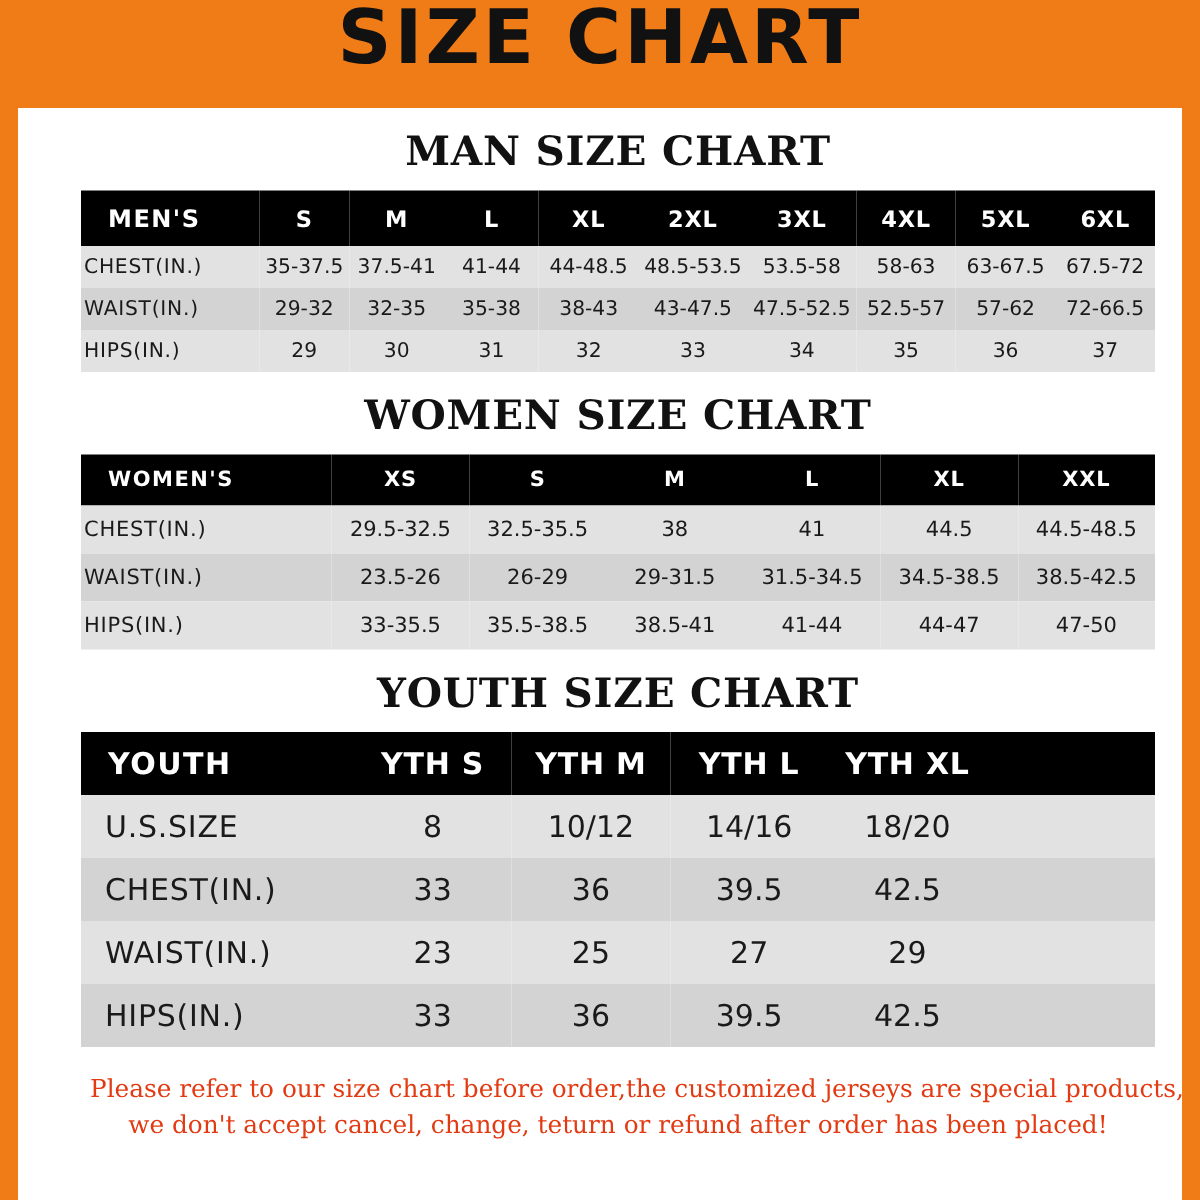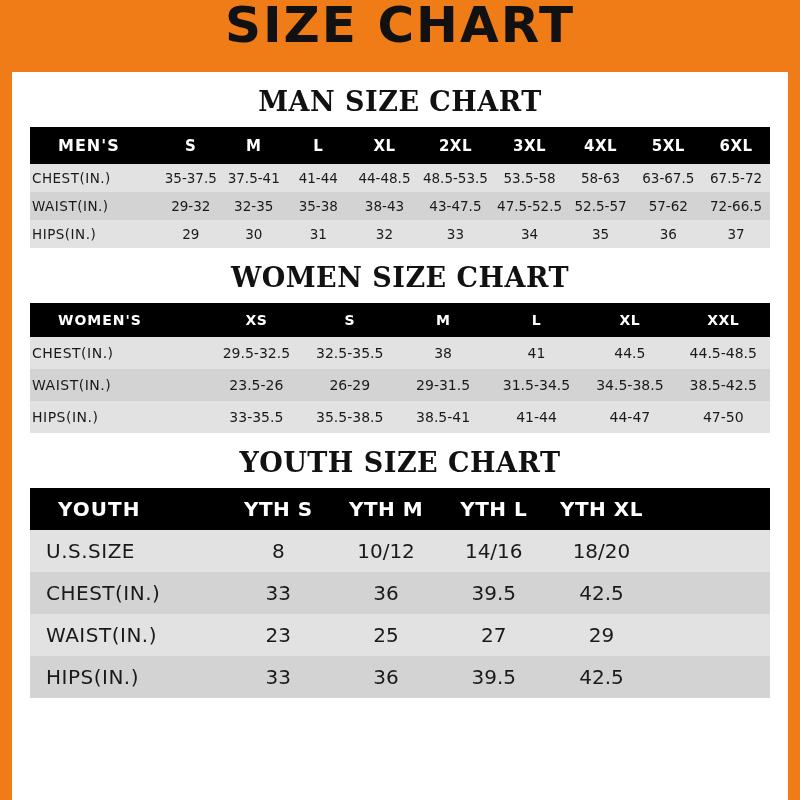--- a/index.html
+++ b/index.html
@@ -32,20 +32,21 @@
   .banner-title {
     font-family: "DejaVu Sans", sans-serif;
     font-weight: bold;
     font-size: 50px;
     letter-spacing: 2px;
     color: #111111;
     line-height: 1;
   }
   .content {
     padding: 0 18px;
+    margin-left: 24px;
   }
   .section-title {
     text-align: center;
     font-family: "DejaVu Serif", serif;
     font-weight: bold;
     font-size: 27px;
     color: #111111;
     letter-spacing: 0.5px;
     margin: 14px 0 10px 0;
   }
@@ -59,21 +60,21 @@
     background: #000000;
     color: #ffffff;
     font-weight: bold;
     font-size: 15px;
     padding: 9px 2px;
     text-align: center;
     letter-spacing: 0.5px;
   }
   table.chart thead th.rowlabel {
     text-align: left;
-    padding-left: 28px;
+    padding-left: 18px;
     font-size: 16px;
     letter-spacing: 1px;
   }
   table.chart tbody td {
     text-align: center;
     padding: 6px 2px;
     color: #1a1a1a;
     font-size: 13.5px;
   }
   table.chart tbody td.rowlabel {
@@ -273,15 +274,19 @@
             <td>33</td>
             <td>36</td>
             <td>39.5</td>
             <td>42.5</td>
             <td></td>
           </tr>
         </tbody>
       </table>
     </div>
 
+    <div class="footer-note">
+      <div>Please refer to our size chart before order,the customized jerseys are special products,</div>
+      <div>we don't accept cancel, change, teturn or refund after order has been placed!</div>
+    </div>
 
   </div>
 </div>
 
 </body></html>

